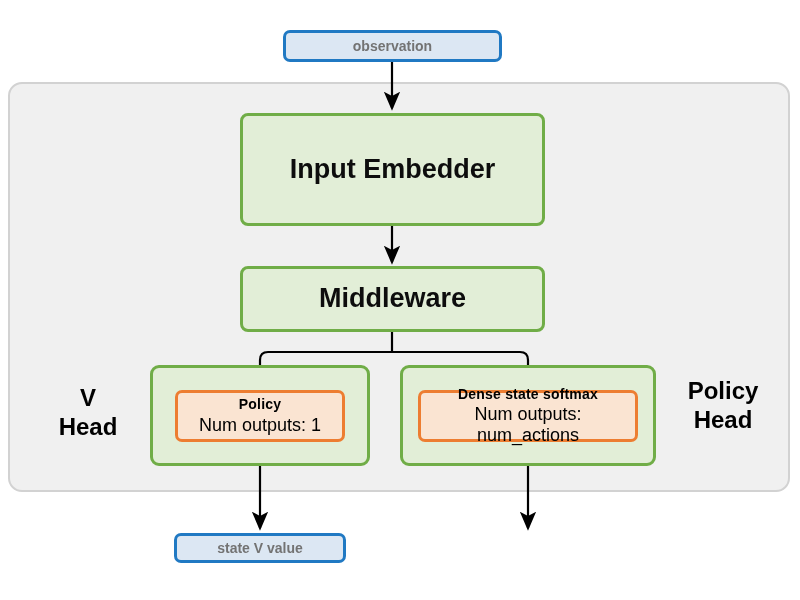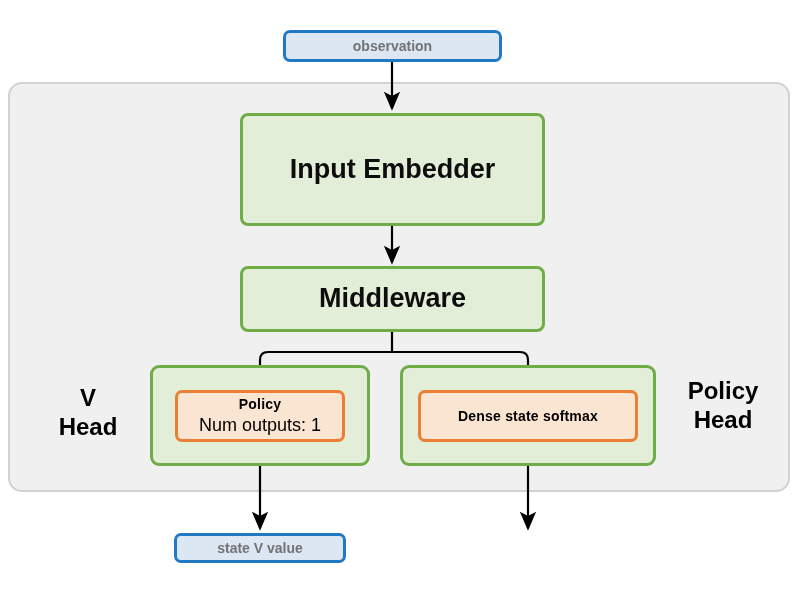--- a/index.html
+++ b/index.html
@@ -160,20 +160,21 @@
 
   <div class="node orange-box" style="left:175px; top:390px; width:170px; height:52px;">
     <span class="orange-title">Policy</span>
     <span class="orange-sub">Num outputs: 1</span>
   </div>
 
   <div class="head-box" style="left:400px; top:365px; width:256px; height:101px;"></div>
 
   <div class="node orange-box" style="left:418px; top:390px; width:220px; height:52px;">
     <span class="orange-title">Dense state softmax</span>
+    <span class="orange-sub">Num outputs: num_actions</span>
   </div>
 
   <div class="head-caption" style="left:664px; top:376px; width:118px;">Policy
 Head</div>
 
   <div class="node io-box" style="left:174px; top:533px; width:172px; height:30px;">
     <span>state V value</span>
   </div>
 
 

